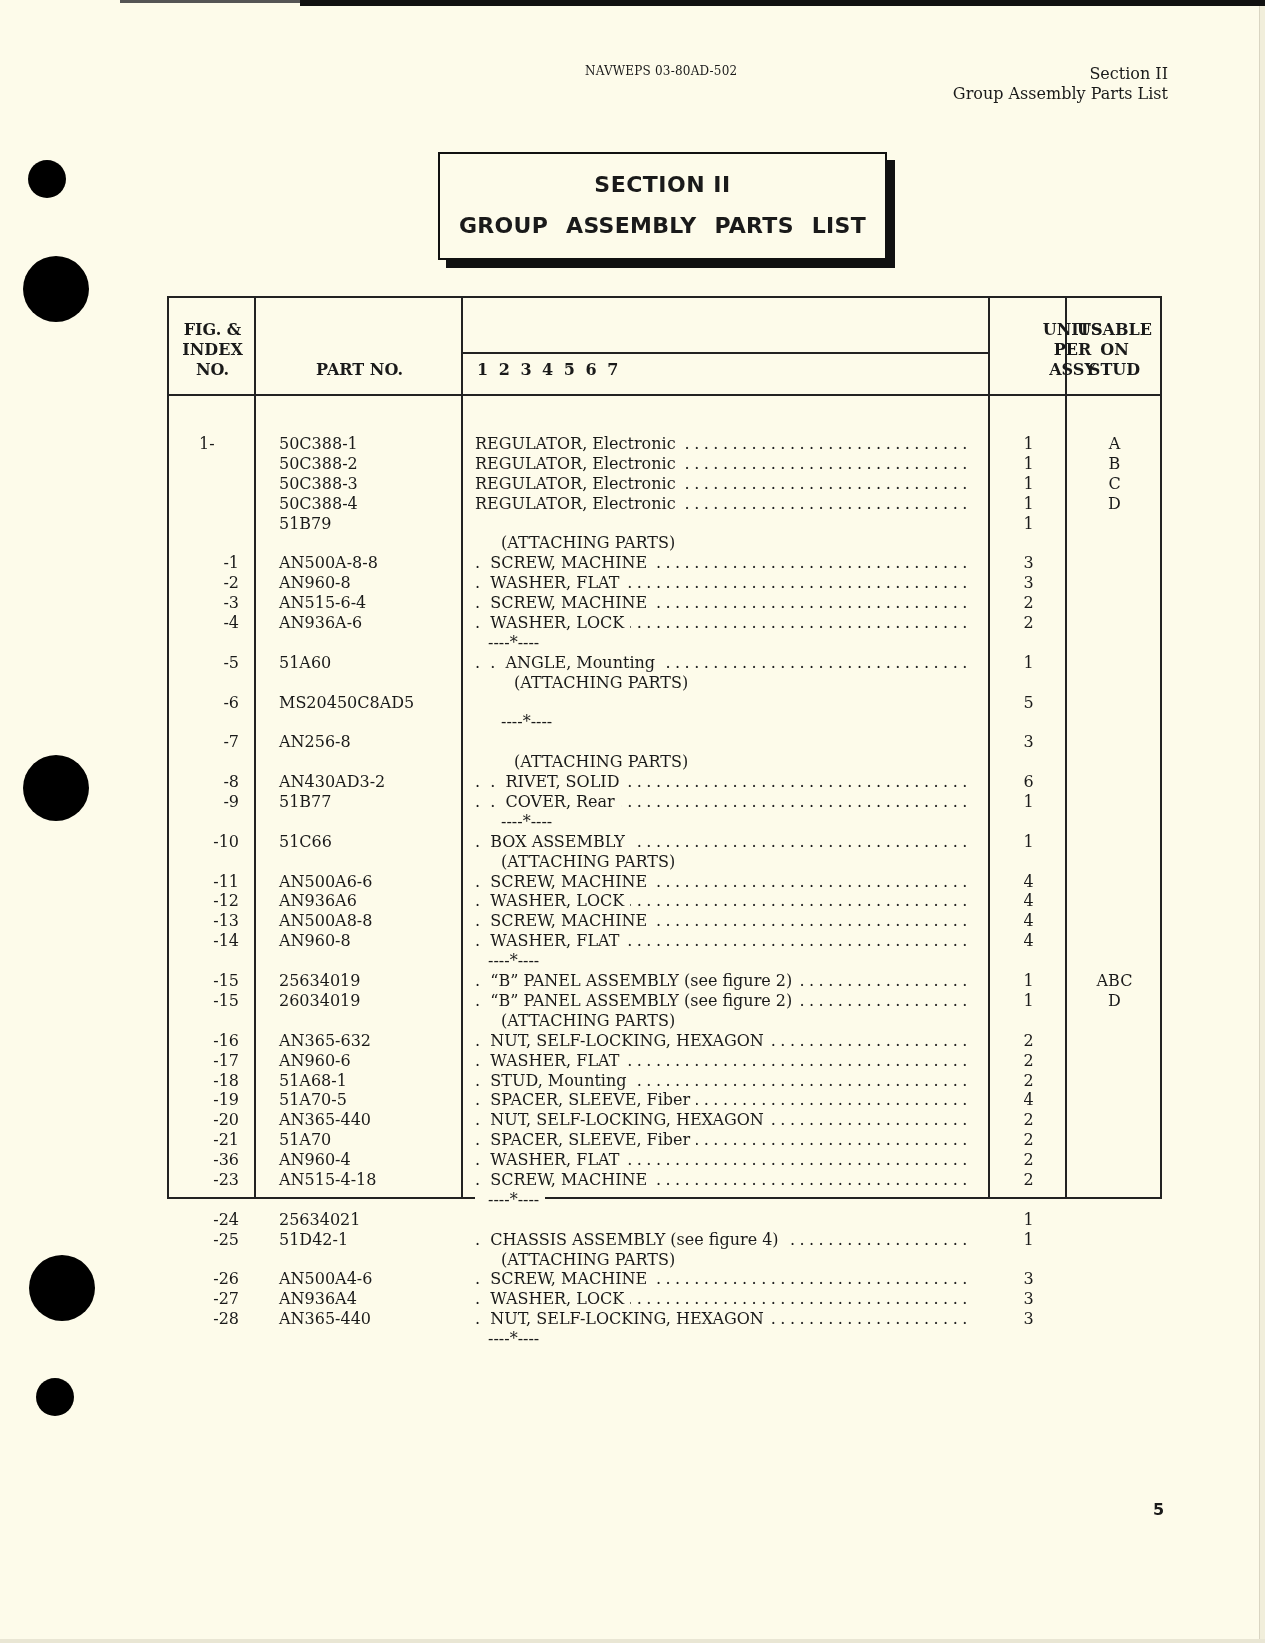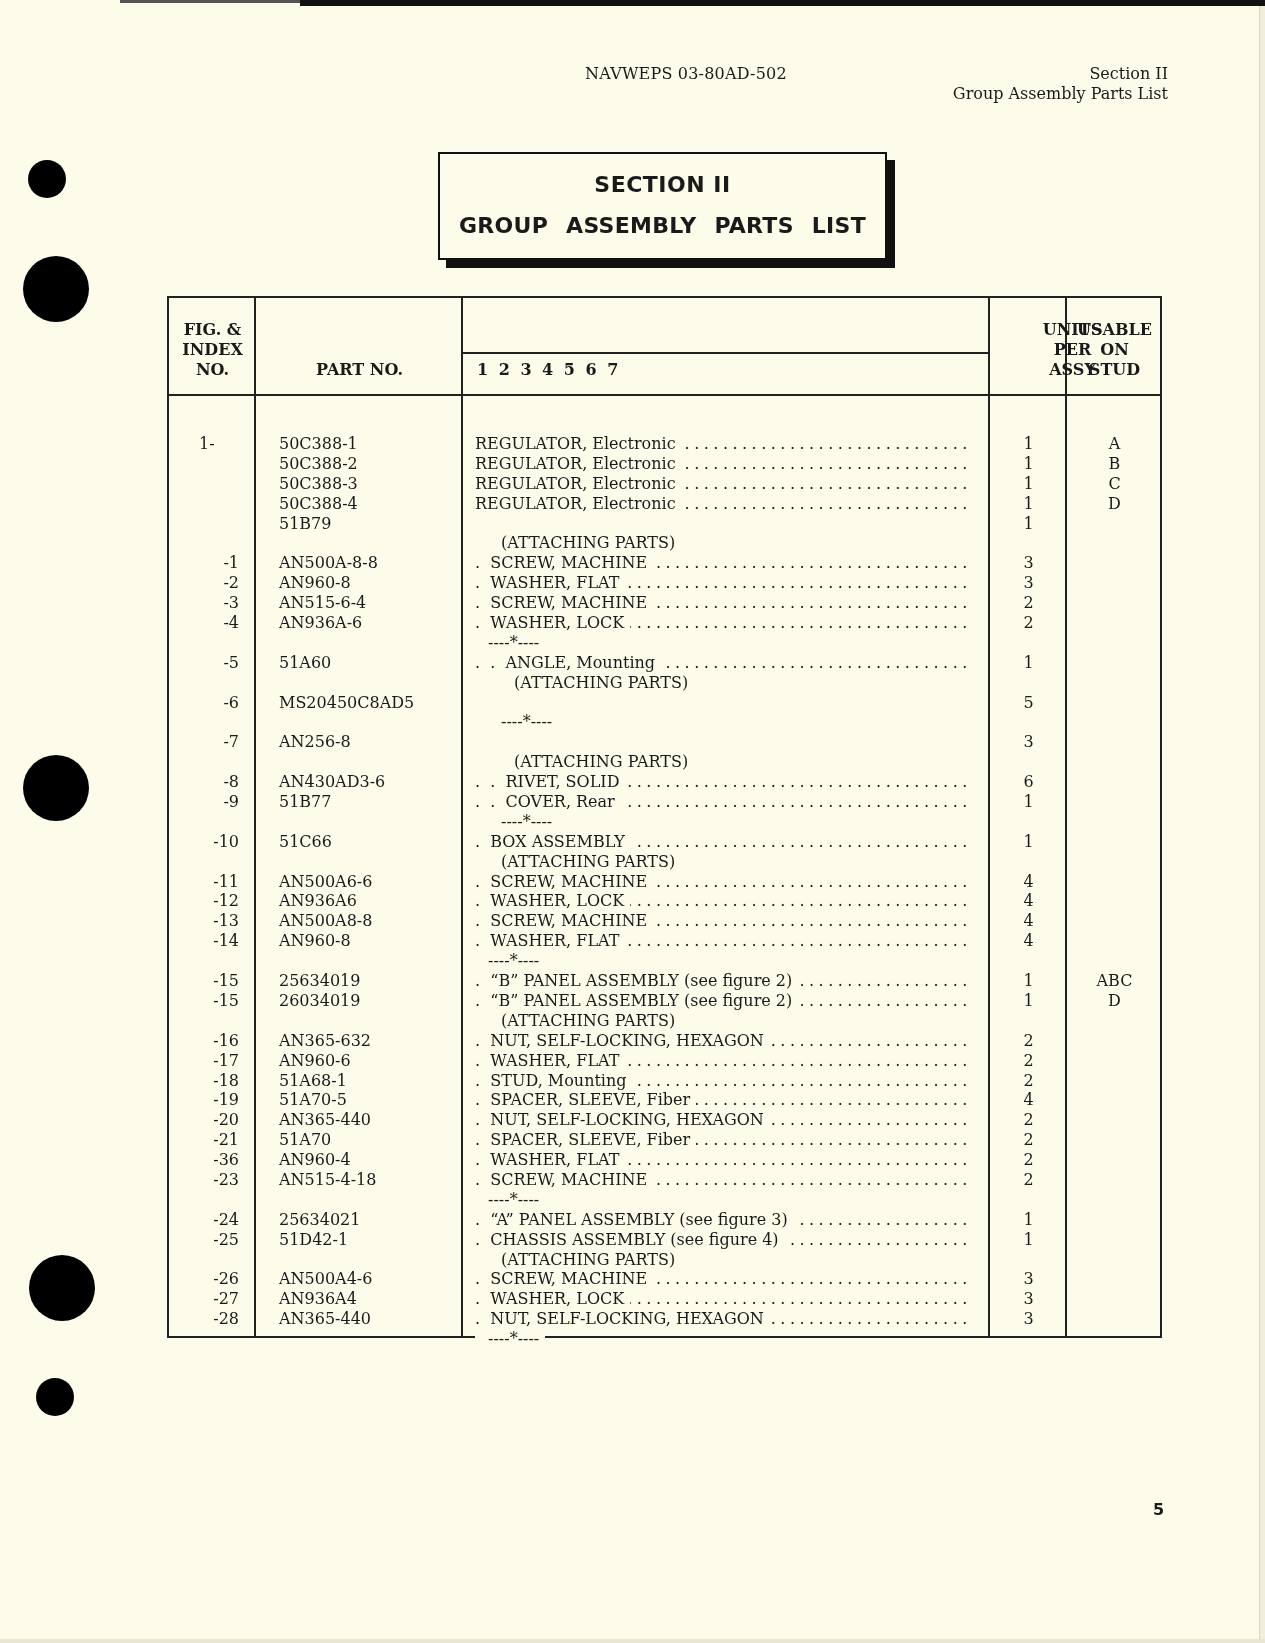--- a/index.html
+++ b/index.html
@@ -9,34 +9,34 @@
     font-family: "DejaVu Serif", "Liberation Serif", serif;
     color: #1a1a1a;
   }
   .top-strip { position: absolute; left: 300px; top: 0; width: 965px; height: 6px; background: #111; }
   .top-strip-left { position: absolute; left: 120px; top: 0; width: 180px; height: 3px; background: #555; }
   .right-edge { position: absolute; right: 0; top: 6px; width: 5px; height: 1637px; background: #f1eedb; border-left: 1px solid #d9d5c2; }
   .bottom-edge { position: absolute; left: 0; bottom: 0; width: 1265px; height: 4px; background: #e9e6d4; }
 
   .hole { position: absolute; background: #000; border-radius: 50%; }
 
-  .hdr-left { position: absolute; left: 585px; top: 64px; font-size: 16px; letter-spacing: 0.2px; }
+  .hdr-left { position: absolute; left: 585px; top: 64px; font-size: 12px; letter-spacing: 0.2px; }
   .hdr-right { position: absolute; right: 97px; top: 64px; font-size: 16px; text-align: right; line-height: 20px; }
 
   .banner {
     position: absolute; left: 438px; top: 152px; width: 445px; height: 104px;
     border: 2px solid #111; background: #fdfbea;
     box-shadow: 8px 8px 0 #111;
     font-family: "DejaVu Sans", "Liberation Sans", sans-serif; font-weight: bold;
     text-align: center;
   }
   .banner .l1 { position: absolute; left: 0; right: 0; top: 18px; font-size: 22px; letter-spacing: 0.5px; }
   .banner .l2 { position: absolute; left: 0; right: 0; top: 59px; font-size: 22px; word-spacing: 10px; letter-spacing: 0.3px; }
 
-  .tbl { position: absolute; left: 167px; top: 296px; width: 995px; height: 1042px; border: 2px solid #222; box-sizing: border-box; }
+  .tbl { position: absolute; left: 167px; top: 296px; width: 995px; height: 903px; border: 2px solid #222; box-sizing: border-box; }
   .vline { position: absolute; top: 0; bottom: 0; width: 0; border-left: 2px solid #222; }
   .hline { position: absolute; left: 0; right: 0; height: 0; border-top: 2px solid #222; }
   .subhline { position: absolute; height: 0; border-top: 2px solid #222; }
 
   .th { position: absolute; font-weight: bold; font-size: 16px; text-align: center; line-height: 20px; }
   .th-fig { left: 0; width: 87px; top: 22px; }
   .th-part { left: 87px; width: 207px; top: 62px; }
   .th-desc { left: 294px; width: 527px; top: 32px; }
   .th-digits { left: 308px; top: 62px; text-align: left; word-spacing: 5px; }
   .th-units { left: 821px; width: 77px; top: 22px; margin-left: 44px; }
@@ -214,21 +214,21 @@
       </div>
       <div class="row">
         <span class="c-idx"></span>
         <span class="c-part"></span>
         <span class="c-desc"><span class="txt" style="padding-left: 39px; white-space: pre;">(ATTACHING PARTS)</span></span>
         <span class="c-units"></span>
         <span class="c-usable"></span>
       </div>
       <div class="row">
         <span class="c-idx">-8</span>
-        <span class="c-part">AN430AD3-6</span>
+        <span class="c-part">AN430AD3-2</span>
         <span class="c-desc leader"><span class="txt" style="padding-left: 0px; white-space: pre;">.  .  RIVET, SOLID</span></span>
         <span class="c-units">6</span>
         <span class="c-usable"></span>
       </div>
       <div class="row">
         <span class="c-idx">-9</span>
         <span class="c-part">51B77</span>
         <span class="c-desc leader"><span class="txt" style="padding-left: 0px; white-space: pre;">.  .  COVER, Rear</span></span>
         <span class="c-units">1</span>
         <span class="c-usable"></span>
@@ -369,21 +369,20 @@
       <div class="row">
         <span class="c-idx"></span>
         <span class="c-part"></span>
         <span class="c-desc"><span class="txt" style="padding-left: 13px; white-space: pre;">----*----</span></span>
         <span class="c-units"></span>
         <span class="c-usable"></span>
       </div>
       <div class="row">
         <span class="c-idx">-24</span>
         <span class="c-part">25634021</span>
-        <span class="c-desc leader"><span class="txt" style="padding-left: 0px; white-space: pre;">.  “A” PANEL ASSEMBLY (see figure 3)</span></span>
         <span class="c-units">1</span>
         <span class="c-usable"></span>
       </div>
       <div class="row">
         <span class="c-idx">-25</span>
         <span class="c-part">51D42-1</span>
         <span class="c-desc leader"><span class="txt" style="padding-left: 0px; white-space: pre;">.  CHASSIS ASSEMBLY (see figure 4)</span></span>
         <span class="c-units">1</span>
         <span class="c-usable"></span>
       </div>

